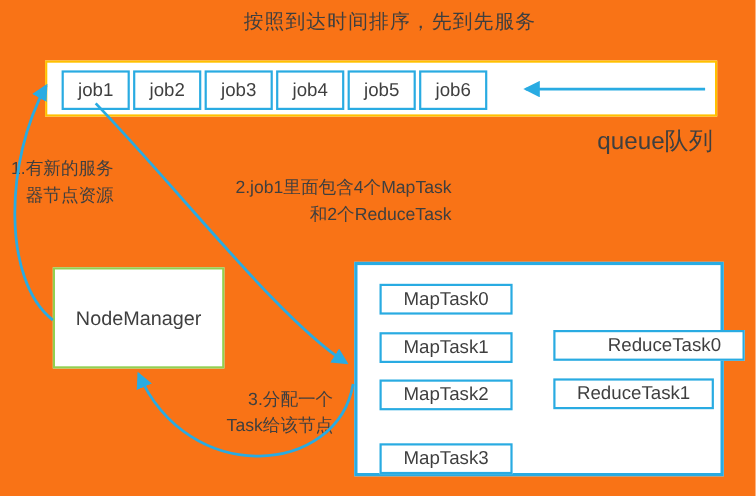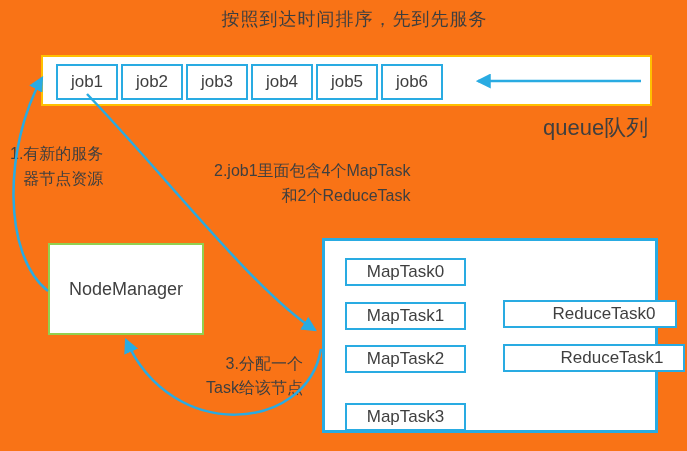--- a/index.html
+++ b/index.html
@@ -52,21 +52,21 @@
     border:3px solid var(--cyan);background:#ffffff;
   }
   .task-box{
     position:absolute;border:2px solid var(--cyan);background:#ffffff;
     display:flex;align-items:center;justify-content:center;
     font-size:17px;color:var(--ink);height:24px;
   }
   .map-task{left:20px;width:117px;}
   .reduce-task{left:178px;width:142px;}
   .m0{top:17px;} .m1{top:61px;text-align:right;} .m2{top:104px;} .m3{top:162px;}
-  .r0{top:59px;padding-left:28px;} .r1{top:103px;padding-left:36px;}
+  .r0{top:59px;padding-left:28px;} .r1{top:103px;}
 
   .arrows{position:absolute;left:0;top:0;width:687px;height:451px;pointer-events:none;}
   .arrows path,.arrows line{stroke:var(--cyan);stroke-width:2.5;fill:none;}
   .arrows marker path{fill:var(--cyan);stroke:none;}
 </style>
 </head>
 <body>
 
 <div class="stage">
 

